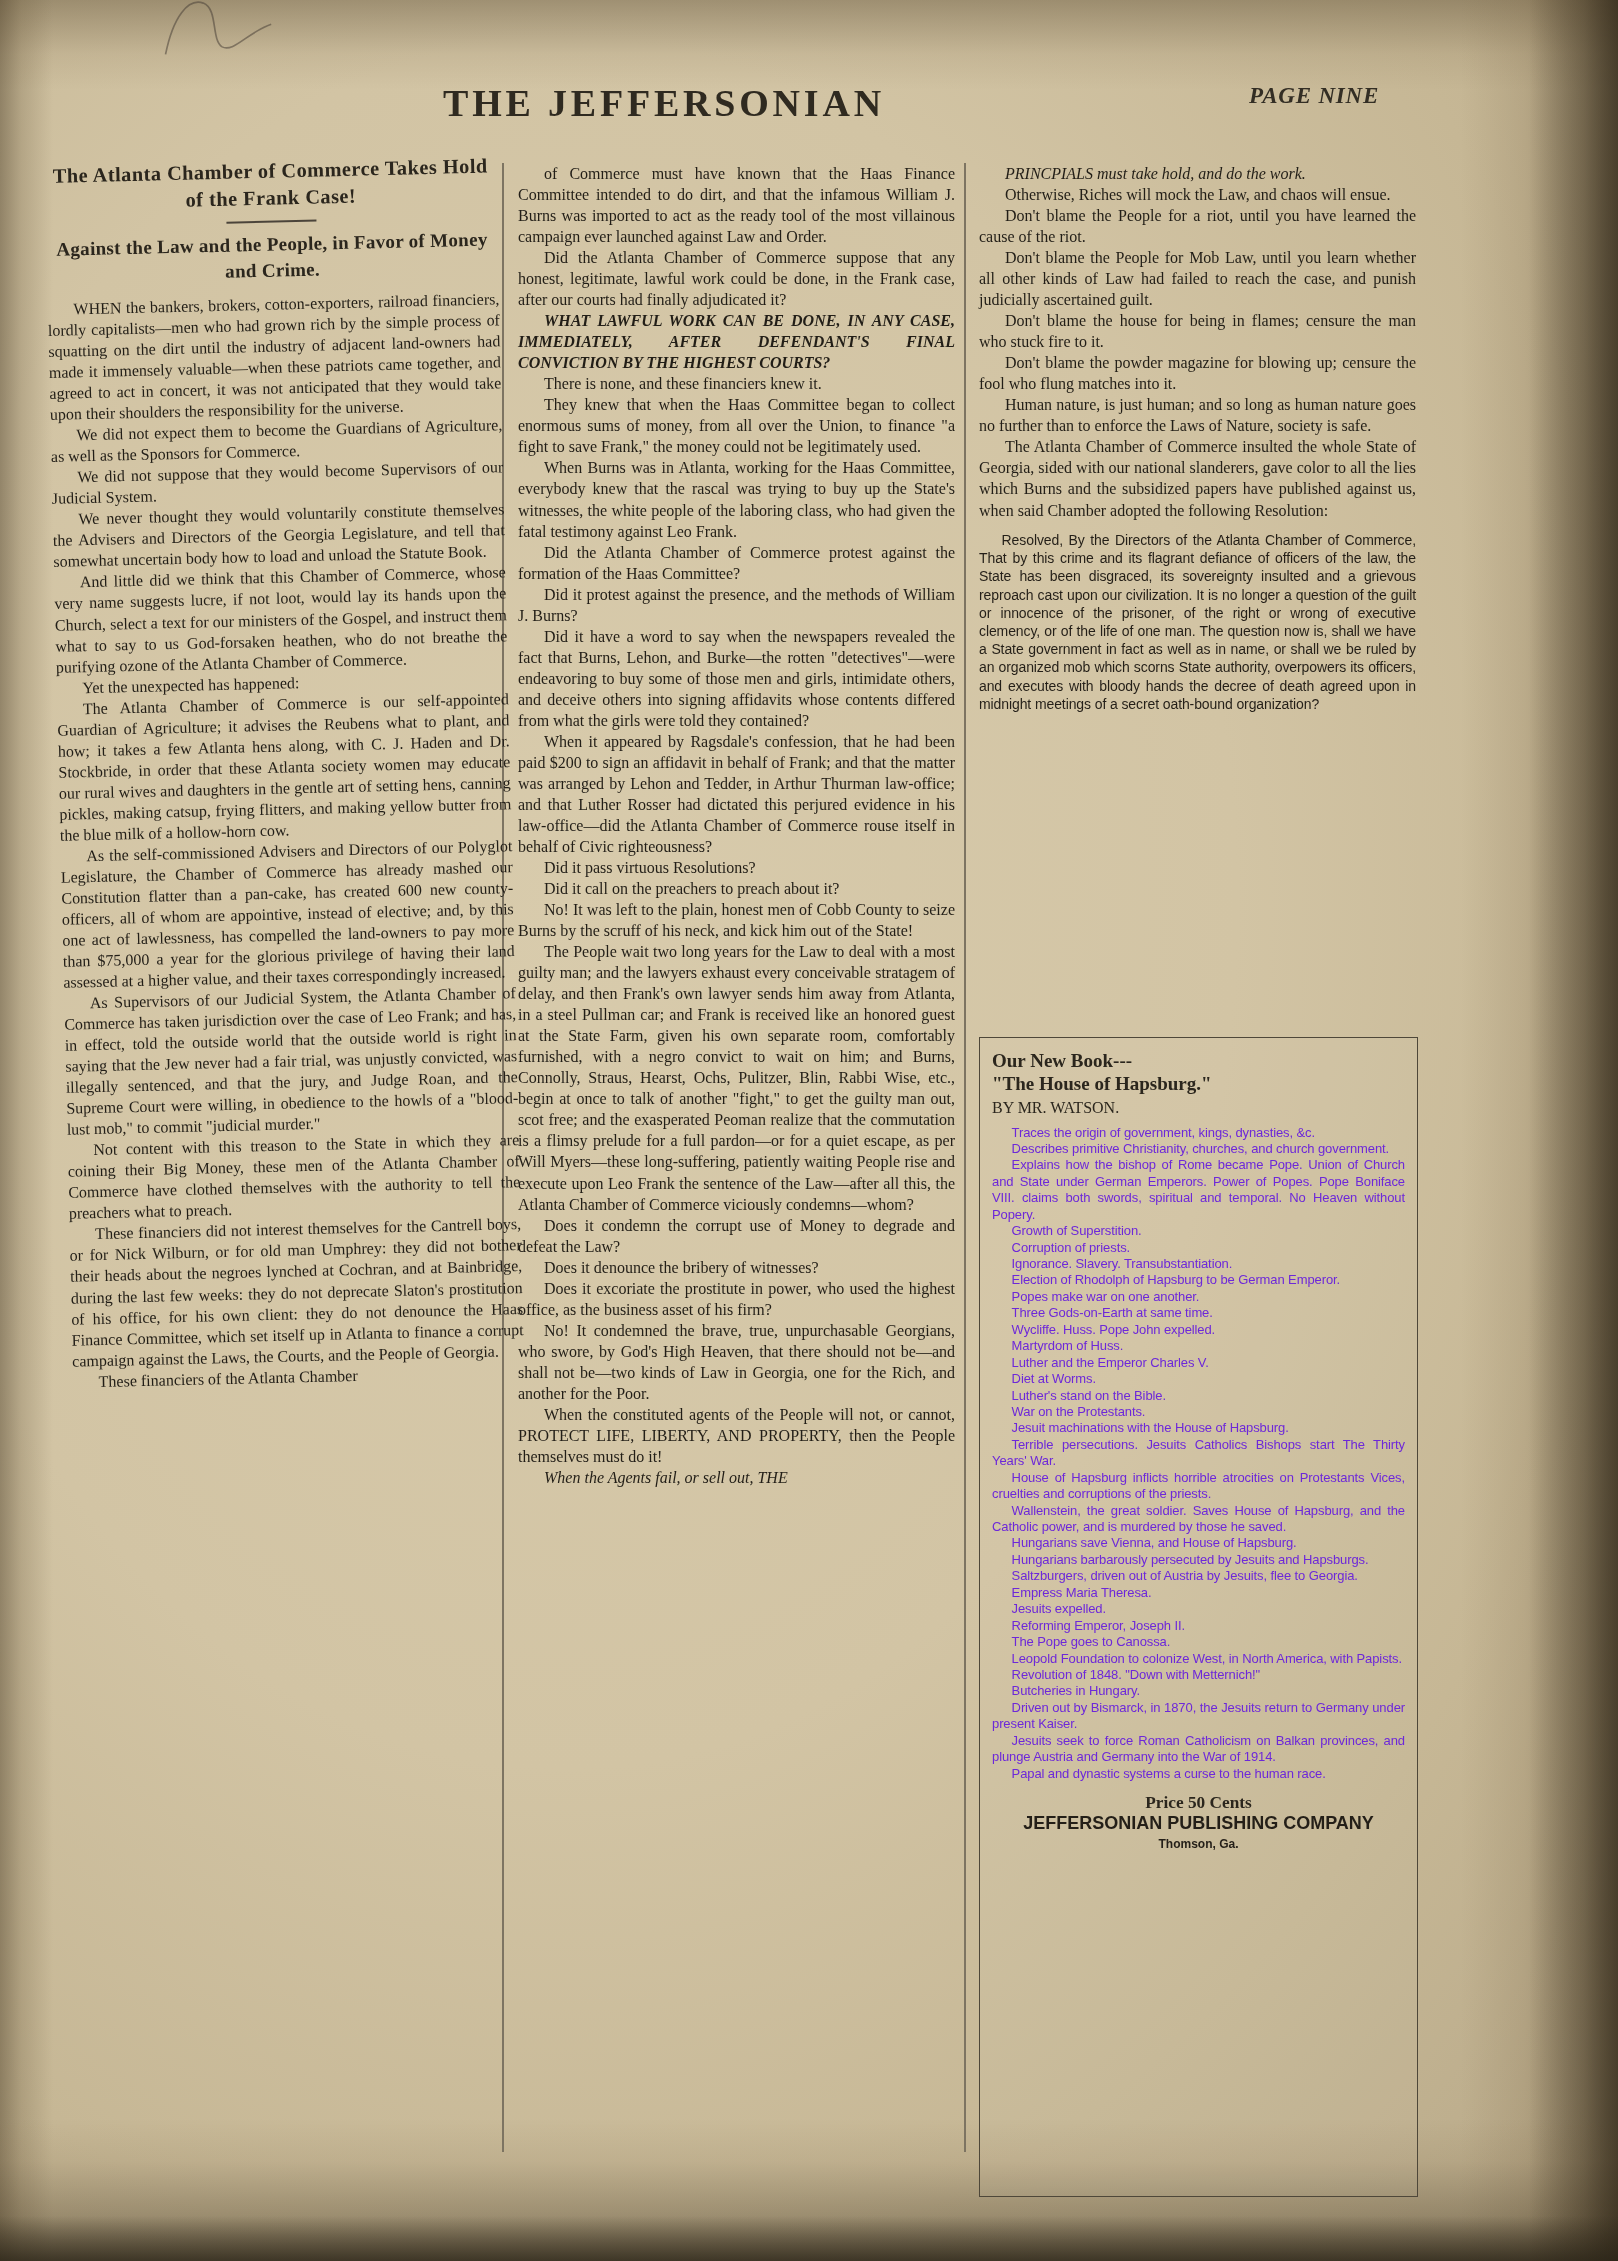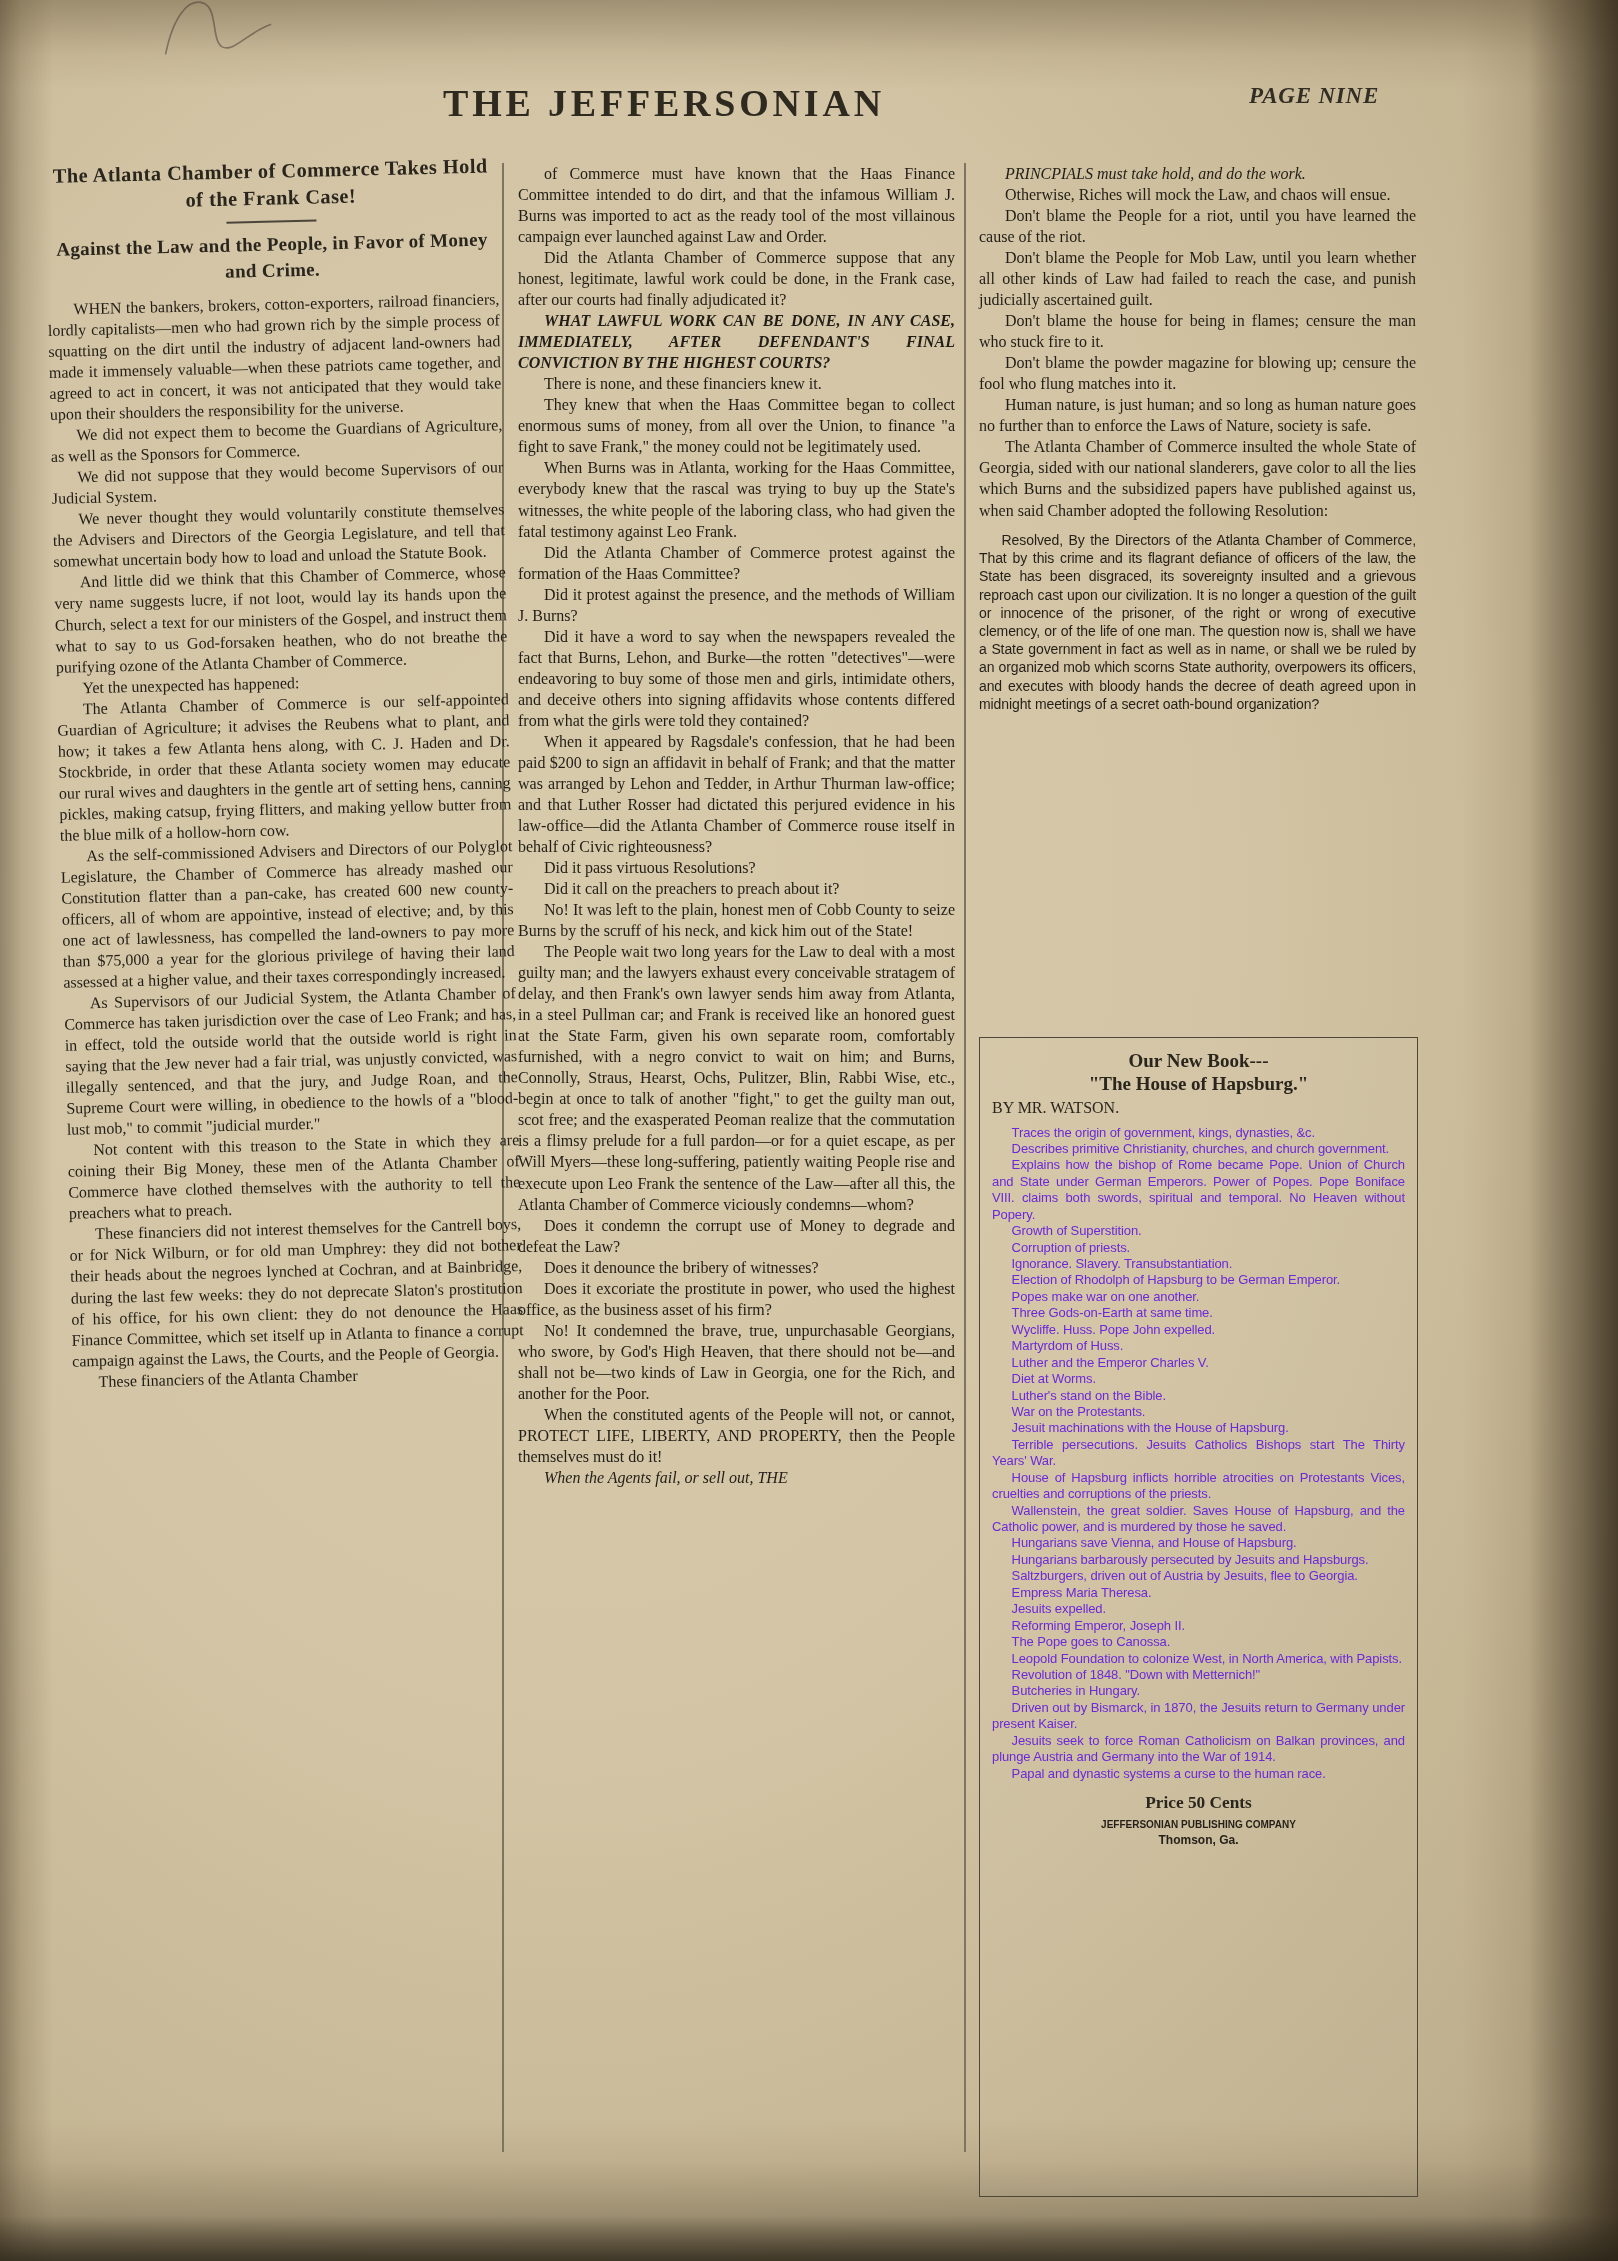--- a/index.html
+++ b/index.html
@@ -154,21 +154,20 @@
     left: 958px;
     top: 1010px;
     width: 439px;
     height: 1160px;
     border: 1.5px solid #4e4739;
     box-sizing: border-box;
     padding: 10.5px 12px 9px 12px;
     background: rgba(255,255,255,0.03);
   }
   .ad-title {
-    text-align: center;
     font-family: "Liberation Serif", serif;
     font-weight: bold;
     font-size: 19px;
     line-height: 1.25;
     color: #2b261d;
   }
   .ad-by {
     text-align: left;
     font-family: "Liberation Serif", serif;
     font-size: 16px;
@@ -189,22 +188,22 @@
     font-family: "Liberation Serif", serif;
     font-weight: bold;
     font-size: 17.3px;
     margin-top: 10.5px;
     color: #2b261d;
   }
   .ad-pub {
     text-align: center;
     font-family: "Liberation Sans", sans-serif;
     font-weight: bold;
-    font-size: 10px;
-    margin-top: 6px;
+    font-size: 18px;
+    margin-top: 0;
     color: #241f18;
   }
   .ad-city {
     text-align: center;
     font-family: "Liberation Sans", sans-serif;
     font-weight: bold;
     font-size: 12px;
     margin-top: 3px;
     color: #241f18;
   }

